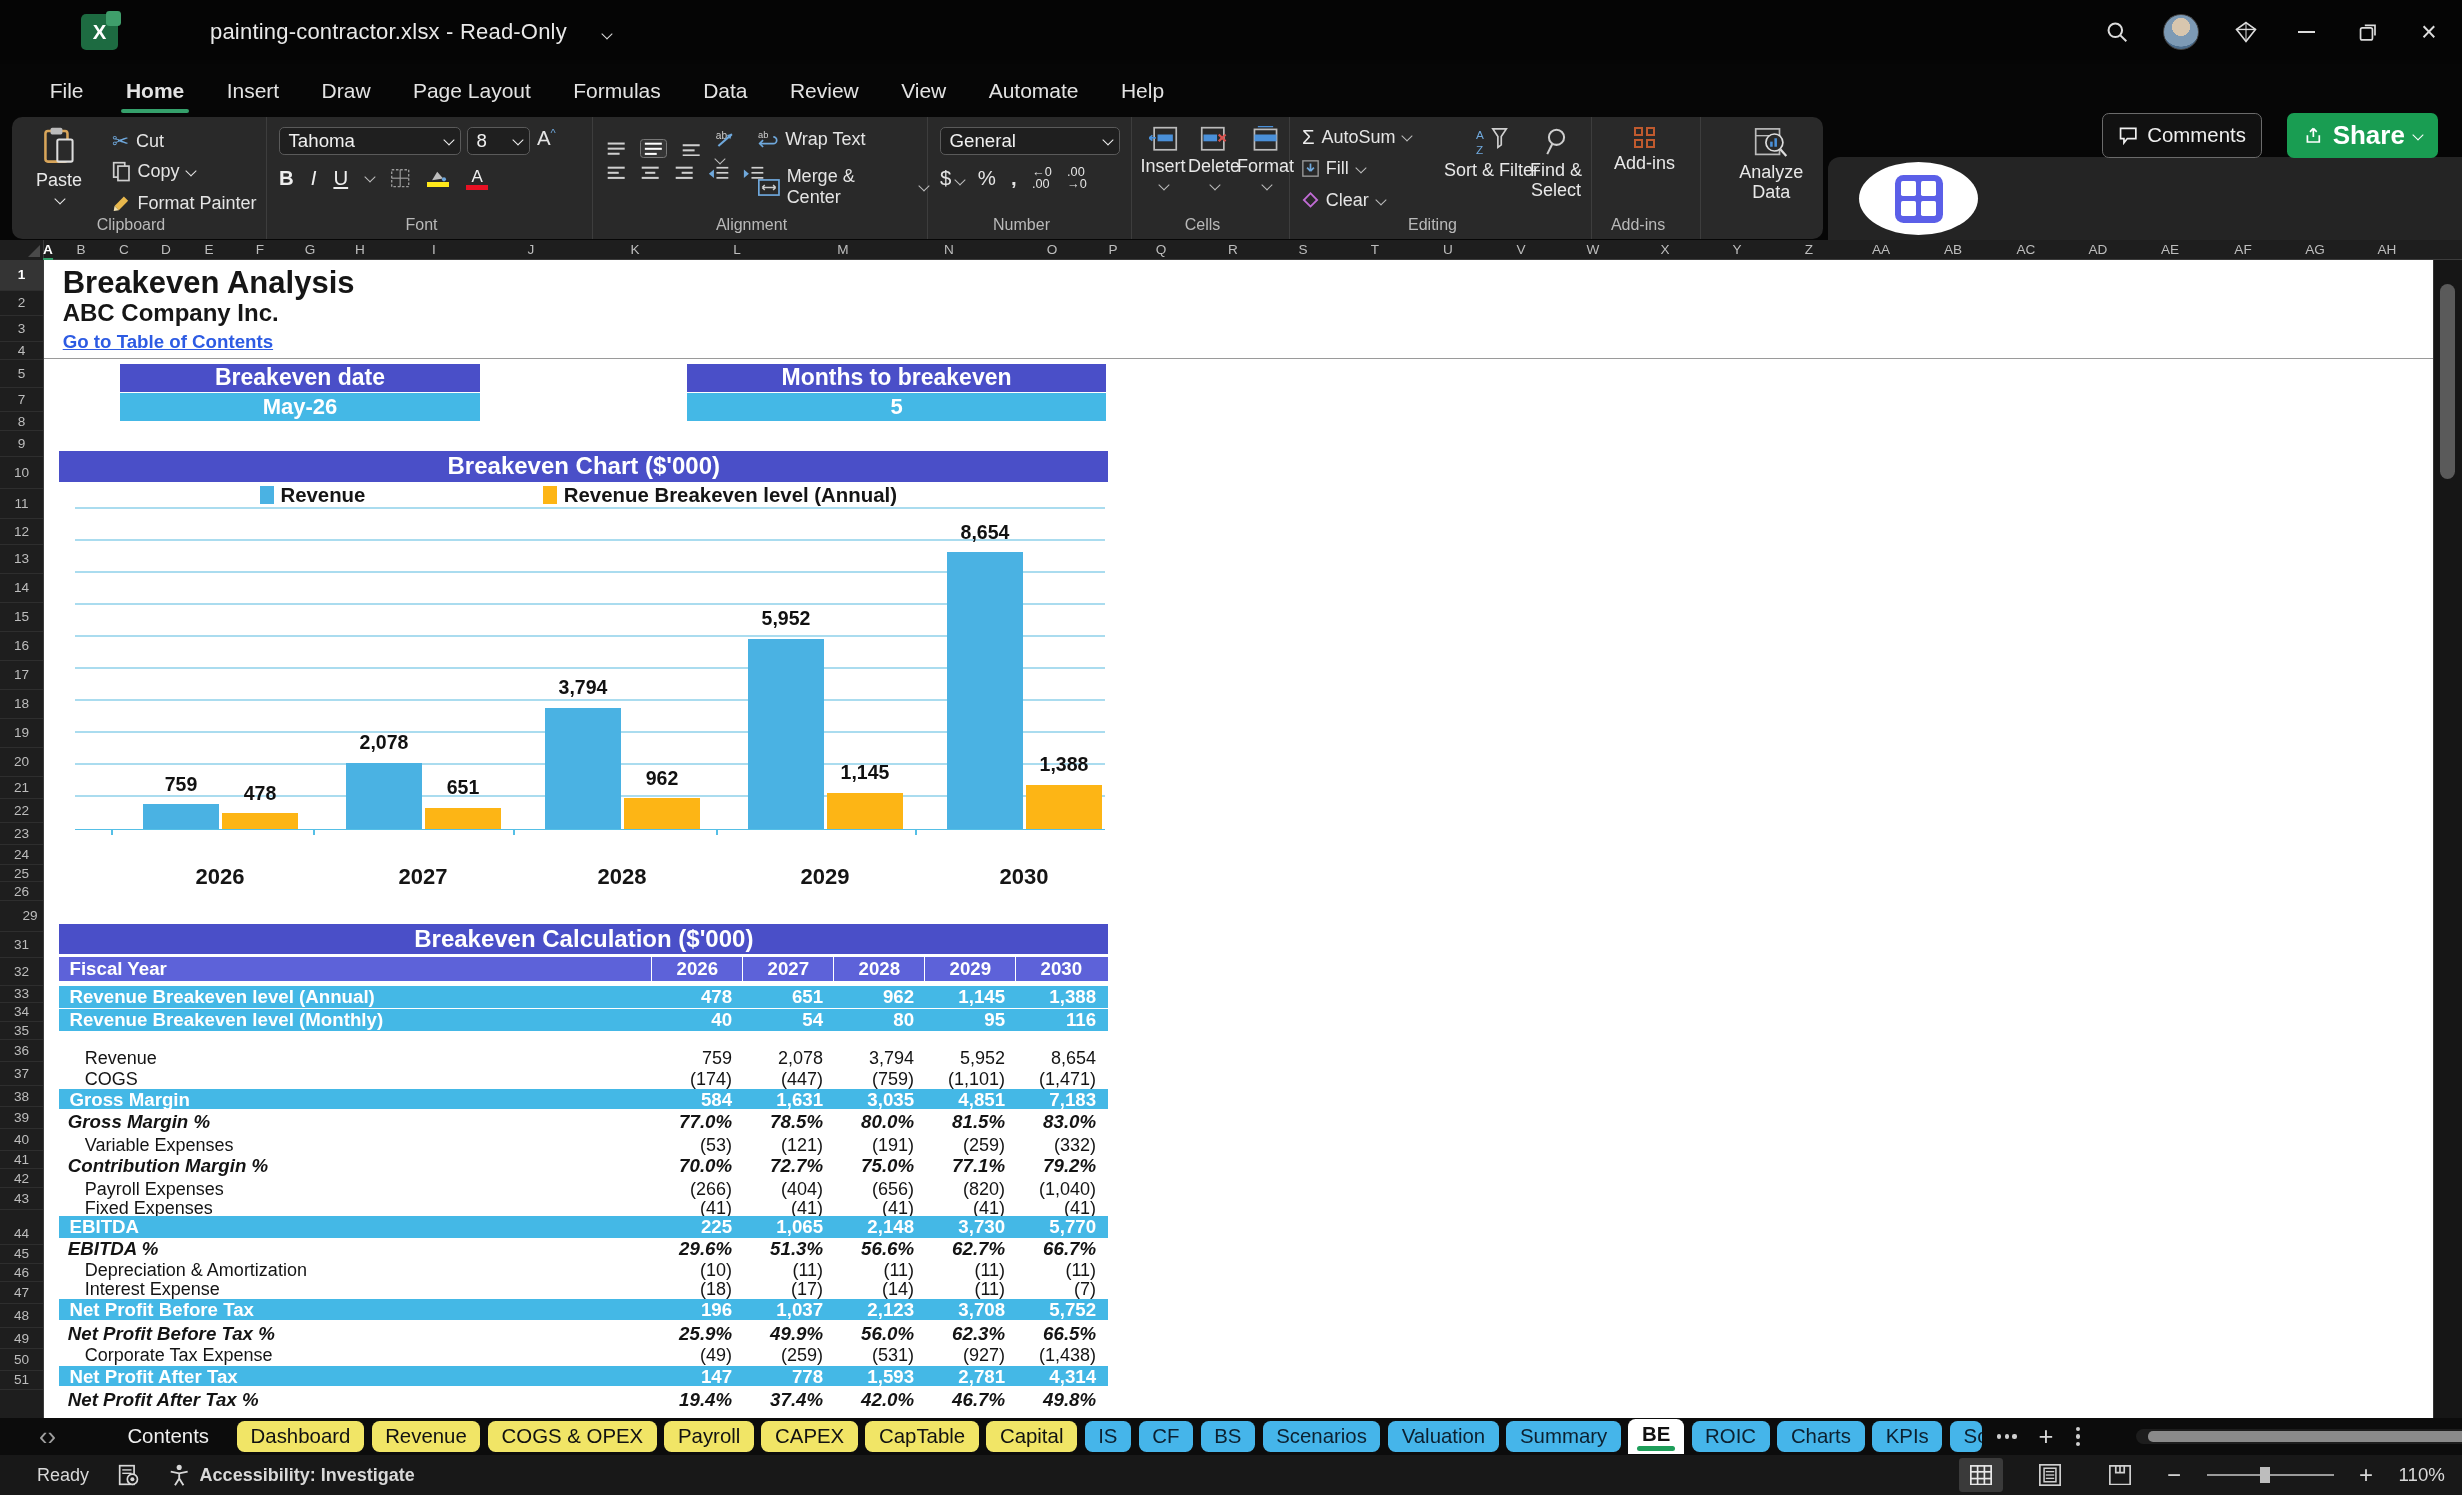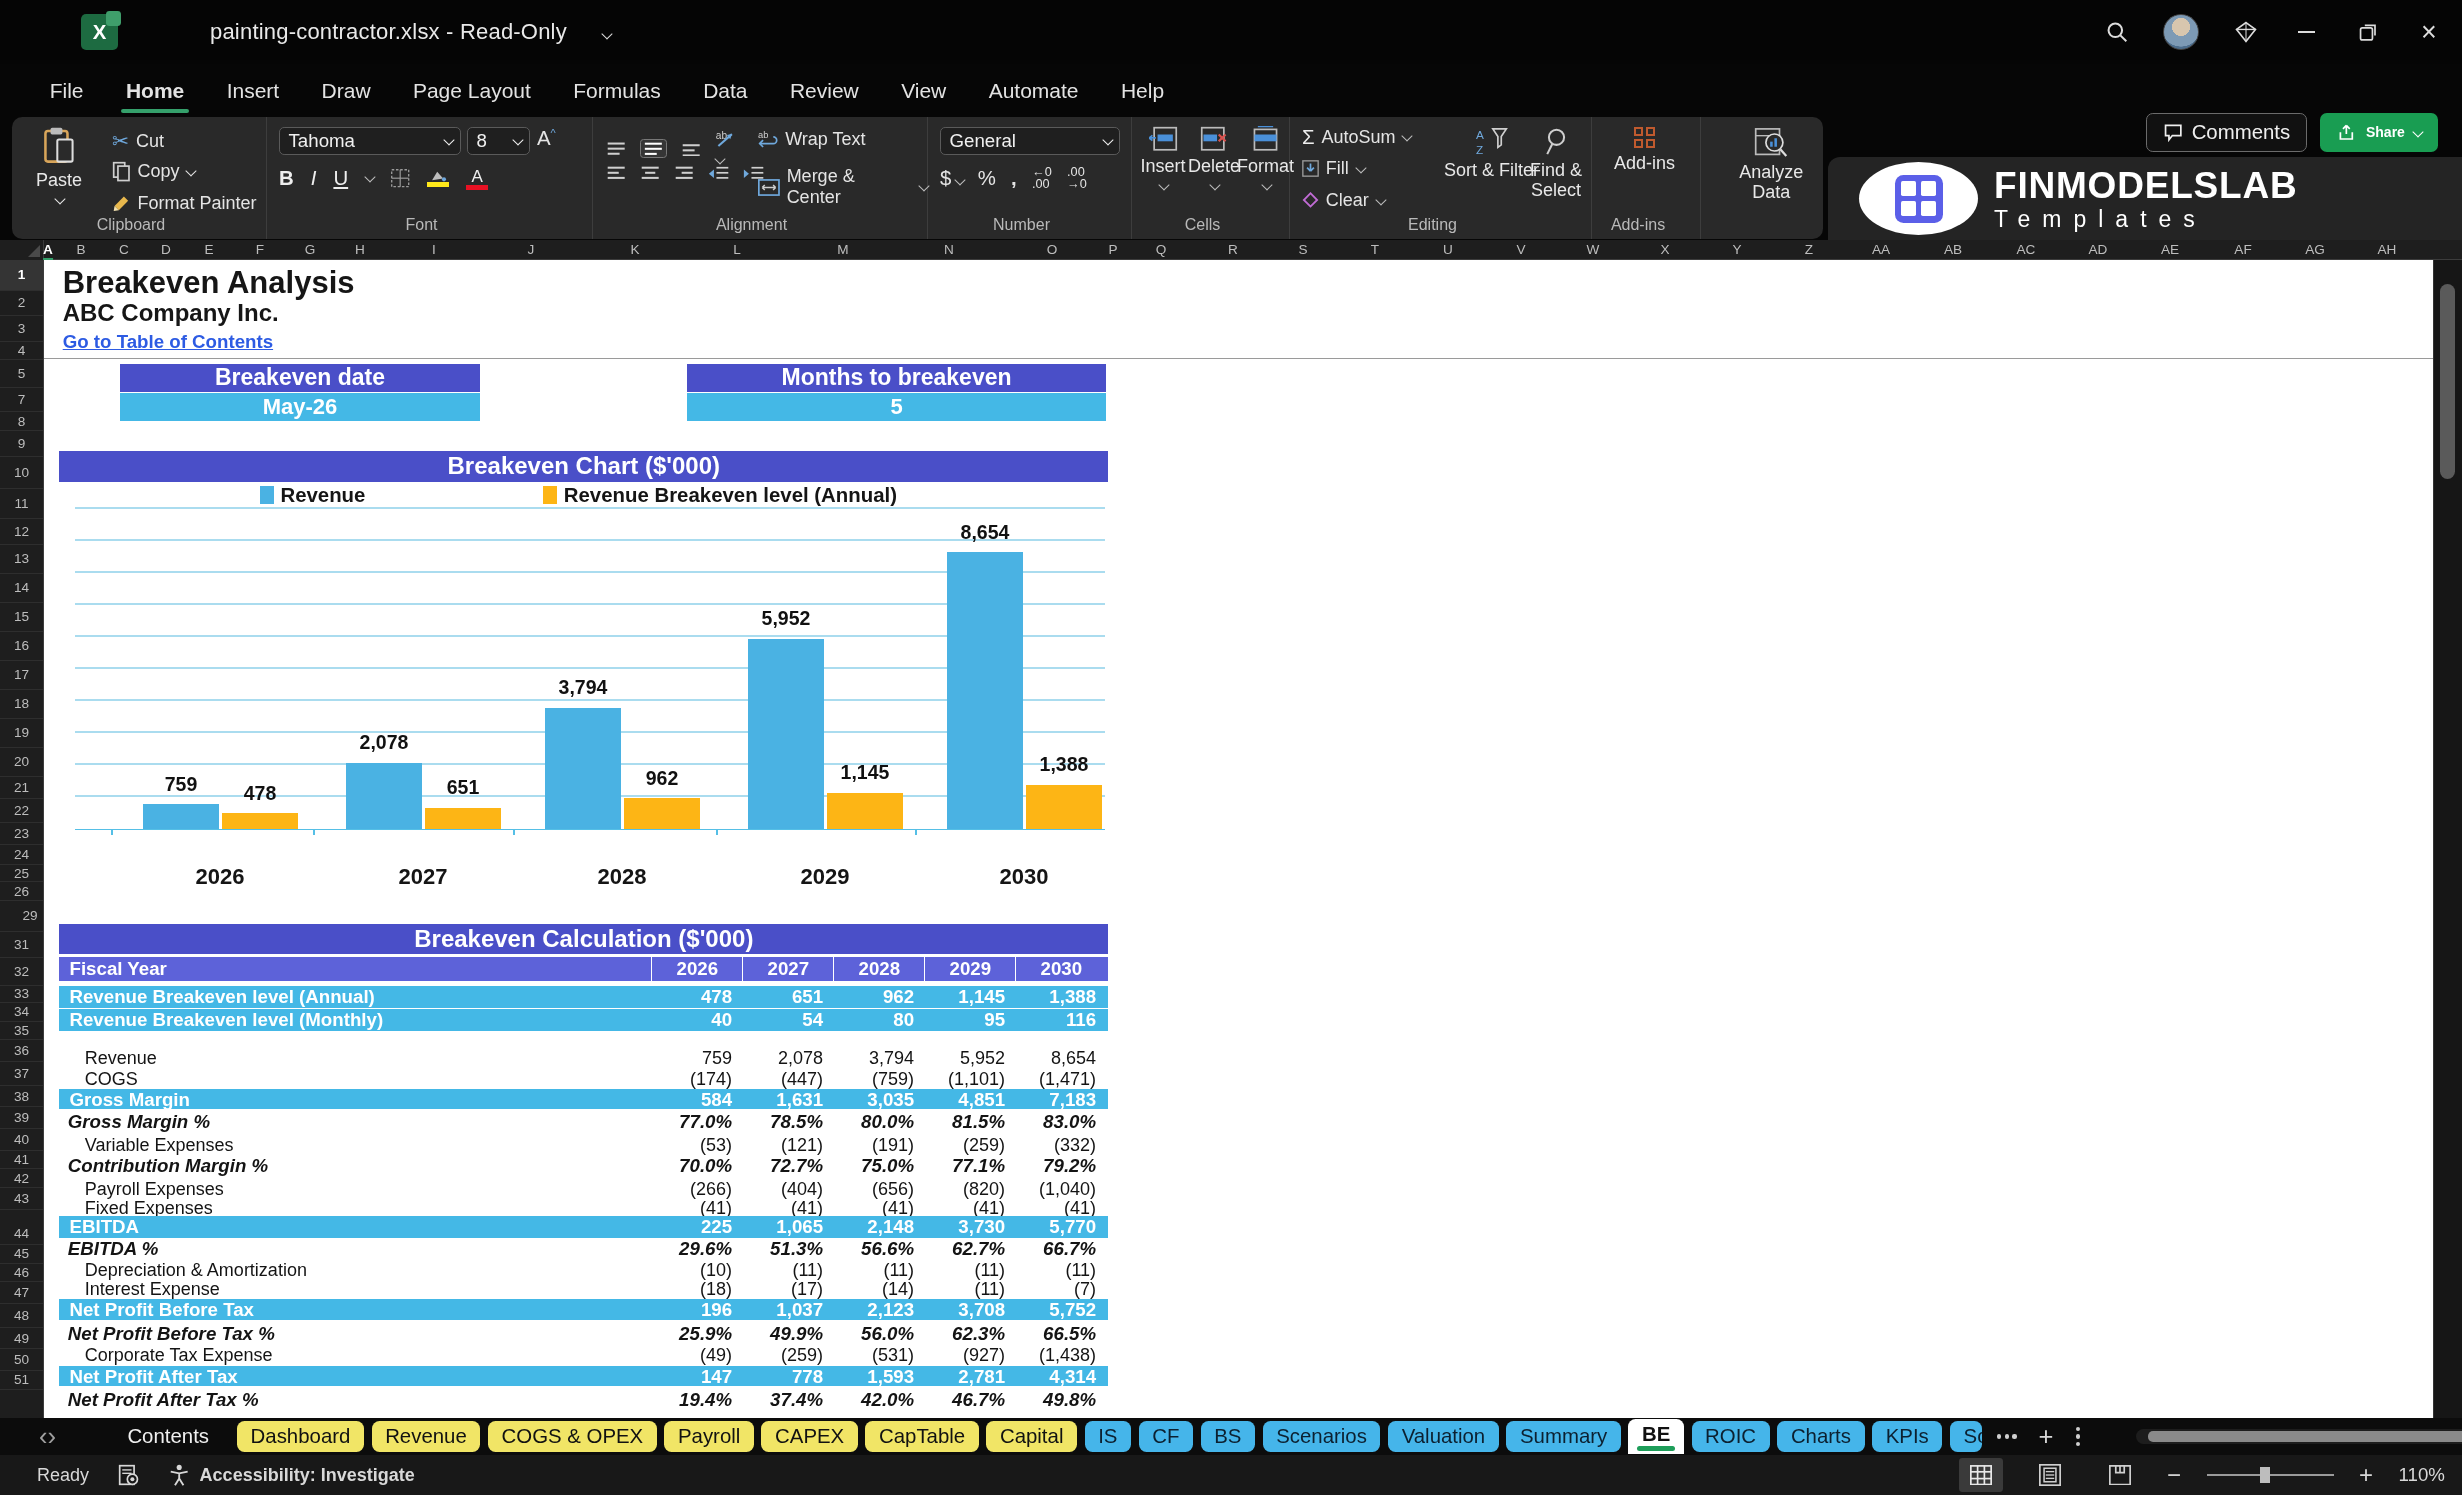--- a/index.html
+++ b/index.html
@@ -17,21 +17,21 @@
   .avatar { width:36px; height:36px; border-radius:50%; background:radial-gradient(circle at 50% 35%, #d8c6ae 0 32%, #7d9ab5 33% 70%, #4d6e8e 71%); border:0.8px solid #444; }
   .chev { display:inline-block; width:7.6px; height:7.6px; border-right:1.7px solid currentColor; border-bottom:1.7px solid currentColor; transform:rotate(45deg) translateY(-1.7px); }
 
   
   .menubar { position:absolute; left:0; top:66px; width:1867px; height:49px; display:flex; align-items:center; gap:39px; padding-left:48px; color:#e3e3e3; font-size:21px; }
   .menu-item { padding:5.1px 1.7px; position:relative; cursor:default; }
   .menu-item.active { font-weight:bold; }
   .menu-item.active::after { content:""; position:absolute; left:-3.4px; right:-3.4px; bottom:-5.1px; height:3.4px; border-radius:2.5px; background:#35a06b; }
   .top-actions { position:absolute; right:24px; top:113px; display:flex; gap:13.6px; z-index:5;border-radius:15px; }
   .btn-comments { display:flex; align-items:center; gap:8.5px; border:0.8px solid #6b6b6b; border-radius:6.8px; color:#efefef; background:#111; font-size:20.4px; padding:6.8px 15.3px; }
-  .btn-share { display:flex; align-items:center; gap:8.5px; border-radius:6.8px; color:#fff; background:#199d52; font-size:14px; padding:6.8px 17px; font-weight:bold; }
+  .btn-share { display:flex; align-items:center; gap:8.5px; border-radius:6.8px; color:#fff; background:#199d52; font-size:26px; padding:6.8px 17px; font-weight:bold;margin-left:11px; }
 
   
   .ribbon { position:absolute; left:12px; top:117px; width:1811px; height:122px; background:#292929; border-radius:10.2px; color:#e4e4e4; }
   .rgroup { position:absolute; top:0; height:122px; border-right:0.8px solid #3d3d3d; }
   .rgroup:last-child { border-right:none; }
   .glabel { position:absolute; bottom:5.1px; left:0; right:16px; text-align:center; font-size:16px; color:#b9b9b9; }
   .bigbtn { position:absolute; top:8.5px; display:flex; flex-direction:column; align-items:center; gap:5.1px; font-size:18px; color:#e8e8e8; }
   .smallrow { position:absolute; display:flex; align-items:center; gap:6.8px; font-size:18px; }
   .combo { display:flex; align-items:center; justify-content:space-between; background:#1f1f1f; border:0.8px solid #5a5a5a; border-radius:5.1px; padding:1.7px 8.5px; font-size:18.7px; color:#f0f0f0; }
   .tglyph { font-size:20.4px; color:#eee; }
@@ -472,24 +472,20 @@
   </div>
 
   <div class="logo-panel">
     <div class="logo-ellipse">
       <div class="logo-sq">
           <i></i>
           <i></i>
           <i></i>
           <i></i>
         </div>
-    </div>
-    <div class="logo-text">
-      <div class="logo-main">FINMODELSLAB</div>
-      <div class="logo-sub">Templates</div>
     </div>
 
   </div>
 
   <div class="sheet">
     <div class="colheads">
         <div class="corner"></div>
         <span class="collbl sel" style="left: 48px;">A</span>
         <span class="collbl" style="left: 81px;">B</span>
         <span class="collbl" style="left: 124px;">C</span>

